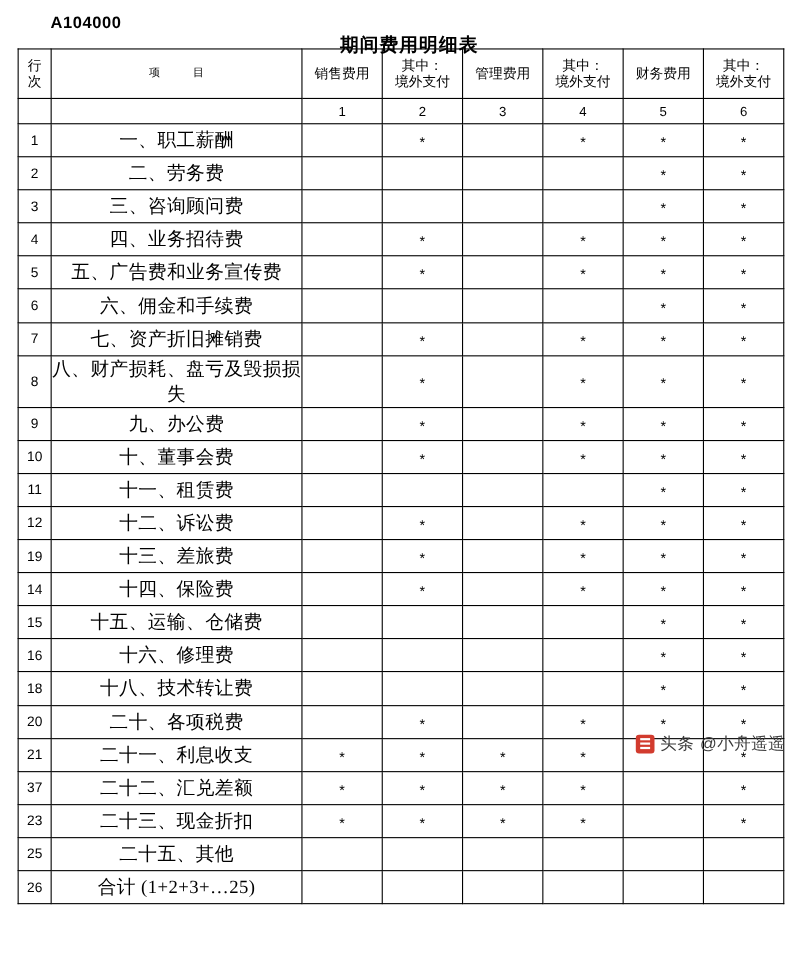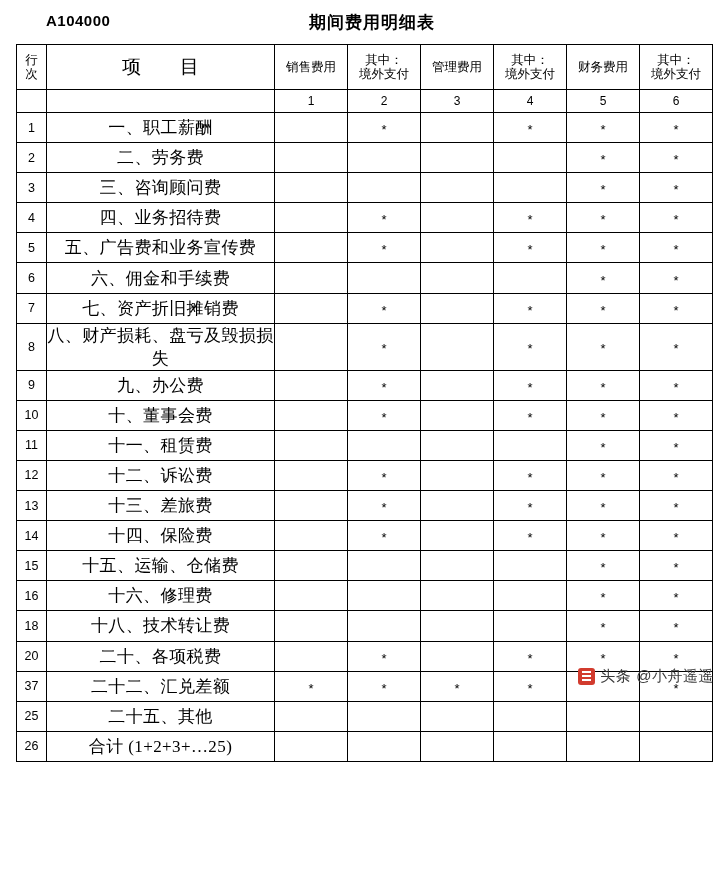--- a/index.html
+++ b/index.html
@@ -31,21 +31,21 @@
     top: 12px;
     font-family: "Liberation Sans", "DejaVu Sans", sans-serif;
     font-size: 15px;
     font-weight: bold;
     letter-spacing: 0.5px;
   }
   .doc-title {
     position: absolute;
     left: 0;
     right: 0;
-    top: 11px;
+    top: 29px;
     text-align: center;
     font-size: 17px;
     font-weight: bold;
     letter-spacing: 1px;
     padding-left: 16px;
   }
   table.sheet {
     border-collapse: collapse;
     table-layout: fixed;
     margin-left: 16px;
@@ -68,21 +68,21 @@
     height: 44px;
     line-height: 1.15;
     font-size: 12.5px;
     padding: 0 2px;
   }
   .head-cell.rownum-head {
     font-size: 12.5px;
     line-height: 1.15;
   }
   .head-cell.item-head {
-    font-size: 19px;
+    font-size: 10px;
     letter-spacing: 10px;
     text-indent: 10px;
   }
   .numrow td {
     height: 22px;
     font-family: "Liberation Sans", "DejaVu Sans", sans-serif;
     font-size: 12px;
   }
   tbody td {
     height: 29.1px;
@@ -295,21 +295,21 @@
           <td class="rownum">12</td>
           <td class="item">十二、诉讼费</td>
           <td class="star"></td>
           <td class="star"><span class="star-mark">*</span></td>
           <td class="star"></td>
           <td class="star"><span class="star-mark">*</span></td>
           <td class="star"><span class="star-mark">*</span></td>
           <td class="star"><span class="star-mark">*</span></td>
         </tr>
         <tr>
-          <td class="rownum">13</td>
+          <td class="rownum">19</td>
           <td class="item">十三、差旅费</td>
           <td class="star"></td>
           <td class="star"><span class="star-mark">*</span></td>
           <td class="star"></td>
           <td class="star"><span class="star-mark">*</span></td>
           <td class="star"><span class="star-mark">*</span></td>
           <td class="star"><span class="star-mark">*</span></td>
         </tr>
         <tr>
           <td class="rownum">14</td>
@@ -355,22 +355,42 @@
           <td class="rownum">20</td>
           <td class="item">二十、各项税费</td>
           <td class="star"></td>
           <td class="star"><span class="star-mark">*</span></td>
           <td class="star"></td>
           <td class="star"><span class="star-mark">*</span></td>
           <td class="star"><span class="star-mark">*</span></td>
           <td class="star"><span class="star-mark">*</span></td>
         </tr>
         <tr>
+          <td class="rownum">21</td>
+          <td class="item">二十一、利息收支</td>
+          <td class="star"><span class="star-mark">*</span></td>
+          <td class="star"><span class="star-mark">*</span></td>
+          <td class="star"><span class="star-mark">*</span></td>
+          <td class="star"><span class="star-mark">*</span></td>
+          <td class="star"></td>
+          <td class="star"><span class="star-mark">*</span></td>
+        </tr>
+        <tr>
           <td class="rownum">37</td>
           <td class="item">二十二、汇兑差额</td>
+          <td class="star"><span class="star-mark">*</span></td>
+          <td class="star"><span class="star-mark">*</span></td>
+          <td class="star"><span class="star-mark">*</span></td>
+          <td class="star"><span class="star-mark">*</span></td>
+          <td class="star"></td>
+          <td class="star"><span class="star-mark">*</span></td>
+        </tr>
+        <tr>
+          <td class="rownum">23</td>
+          <td class="item">二十三、现金折扣</td>
           <td class="star"><span class="star-mark">*</span></td>
           <td class="star"><span class="star-mark">*</span></td>
           <td class="star"><span class="star-mark">*</span></td>
           <td class="star"><span class="star-mark">*</span></td>
           <td class="star"></td>
           <td class="star"><span class="star-mark">*</span></td>
         </tr>
         <tr>
           <td class="rownum">25</td>
           <td class="item">二十五、其他</td>

